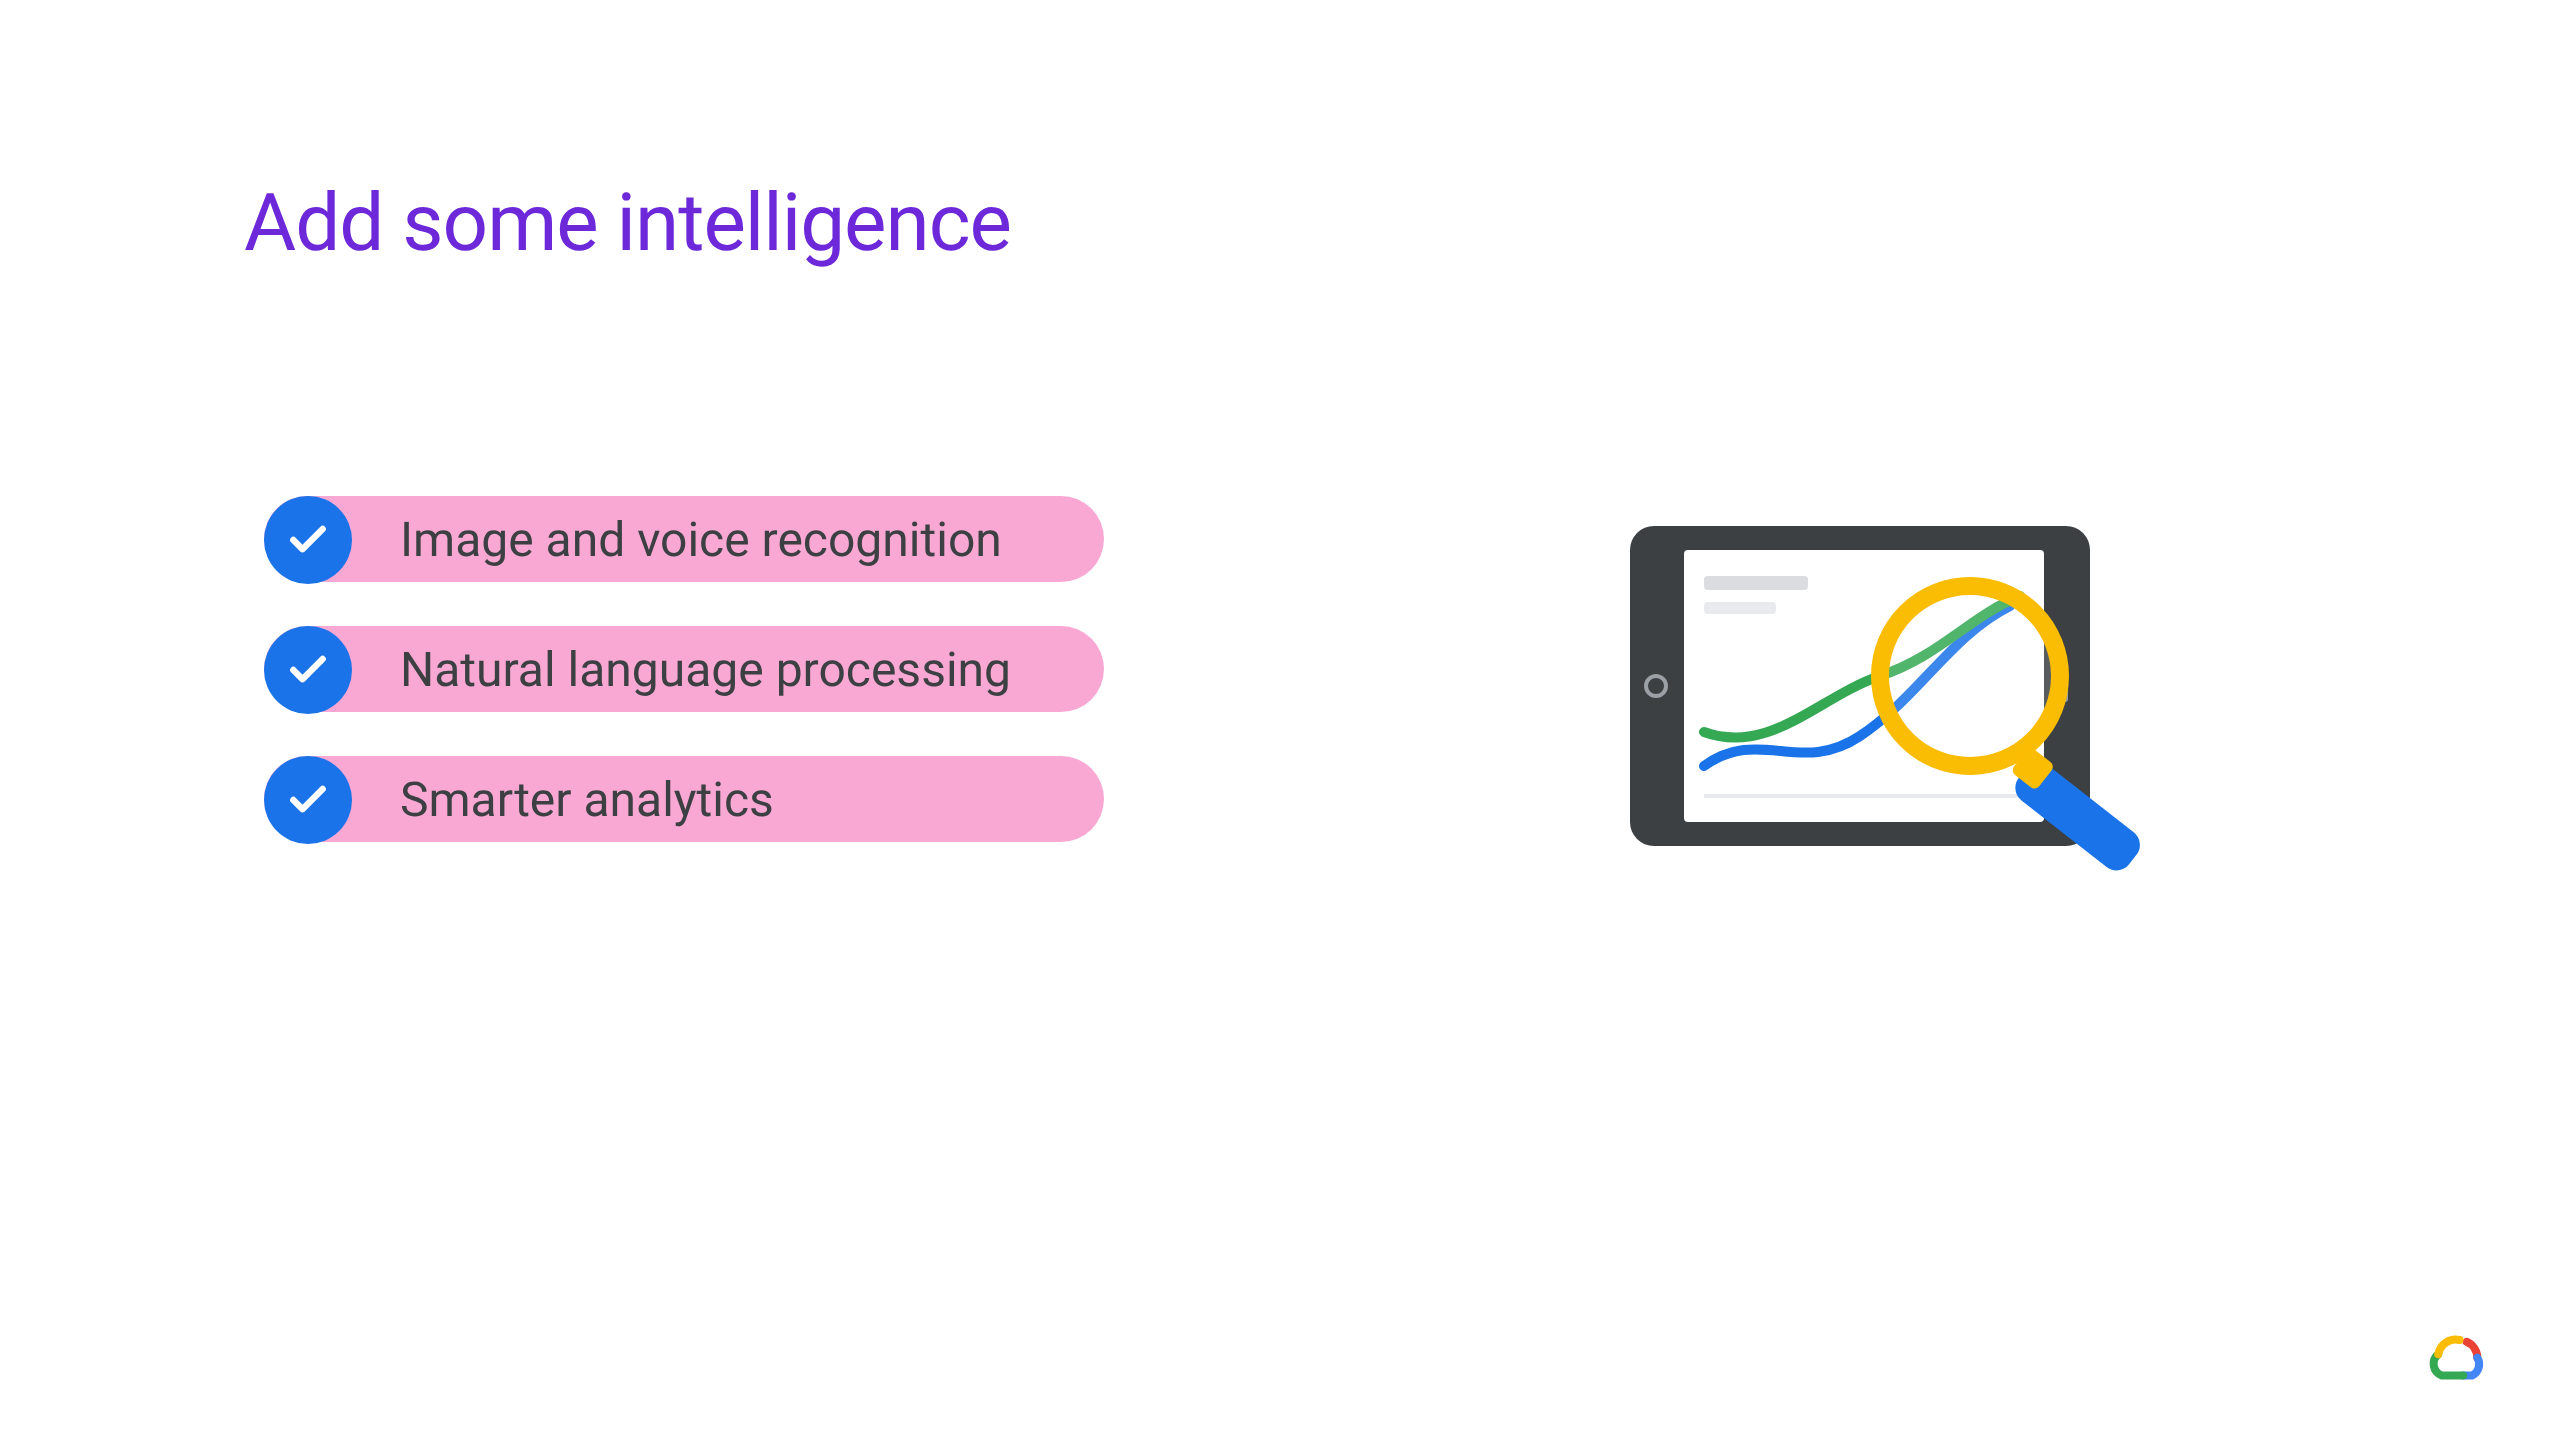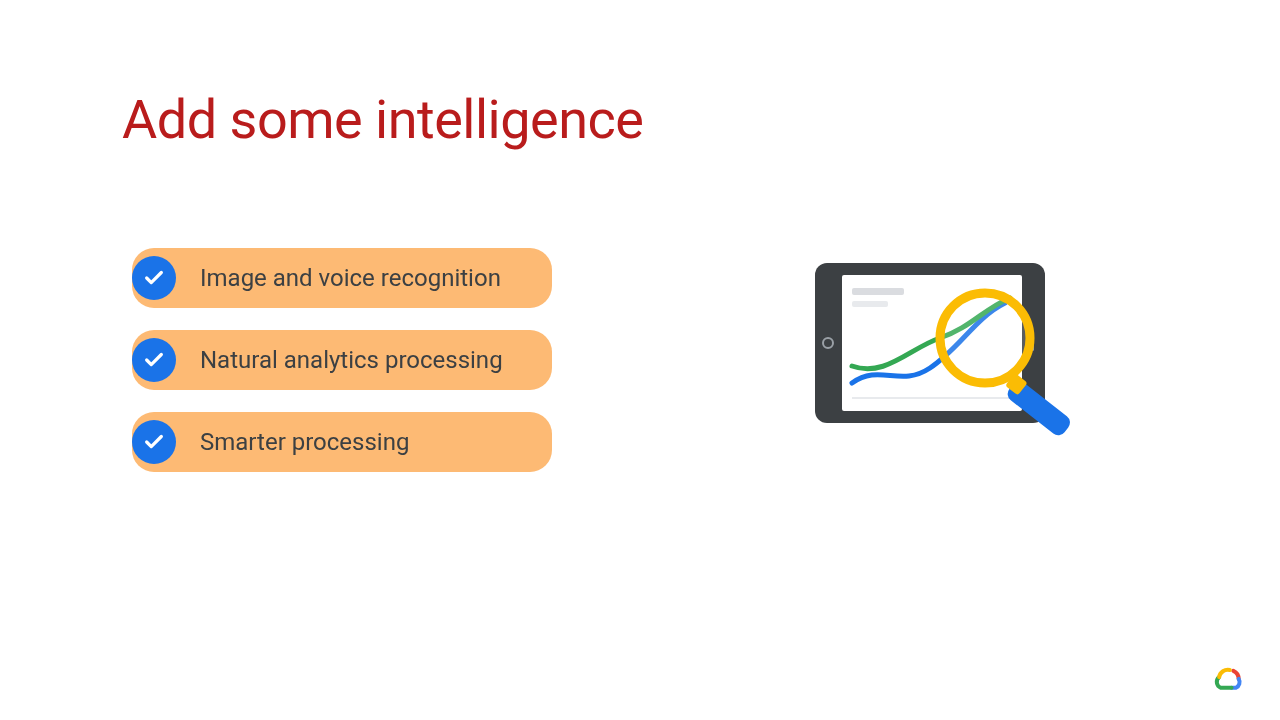--- a/index.html
+++ b/index.html
@@ -12,39 +12,39 @@
       height: 720px;
       background: #ffffff;
       font-family: 'Google Sans', 'Product Sans', Roboto, Arial, sans-serif;
       position: relative;
       overflow: hidden;
     }
     .slide-title {
       position: absolute;
       top: 88px;
       left: 122px;
-      font-size: 54px;
+      font-size: 40px;
       font-weight: 400;
-      color: #b91c1c;
+      color: #6d28d9;
       letter-spacing: -0.5px;
     }
     .feature-list {
       position: absolute;
       top: 248px;
       left: 132px;
       display: flex;
       flex-direction: column;
       gap: 22px;
     }
     .feature-item {
       display: flex;
       align-items: center;
       width: 420px;
-      height: 60px;
-      background: #fdba74;
+      height: 43px;
+      background: #f9a8d4;
       border-radius: 22px;
       position: relative;
     }
     .check-badge {
       width: 44px;
       height: 44px;
       background: #1a73e8;
       border-radius: 50%;
       display: flex;
       align-items: center;
@@ -90,29 +90,29 @@
         </svg>
     </div>
     <span class="feature-label">Image and voice recognition</span>
   </div>
   <div class="feature-item">
     <div class="check-badge">
       <svg viewBox="0 0 24 24" fill="none">
           <path d="M4 12l5 5L20 6" stroke="#ffffff" stroke-width="3.5" stroke-linecap="round" stroke-linejoin="round"></path>
         </svg>
     </div>
-    <span class="feature-label">Natural analytics processing</span>
+    <span class="feature-label">Natural language processing</span>
   </div>
   <div class="feature-item">
     <div class="check-badge">
       <svg viewBox="0 0 24 24" fill="none">
           <path d="M4 12l5 5L20 6" stroke="#ffffff" stroke-width="3.5" stroke-linecap="round" stroke-linejoin="round"></path>
         </svg>
     </div>
-    <span class="feature-label">Smarter processing</span>
+    <span class="feature-label">Smarter analytics</span>
   </div>
 </div>
 
 <div class="illustration">
   <svg viewBox="0 0 300 230" width="300" height="230">
 
     <rect x="15" y="15" width="230" height="160" rx="12" fill="#3c4043"></rect>
 
     <rect x="42" y="27" width="180" height="136" rx="2" fill="#ffffff"></rect>
 

